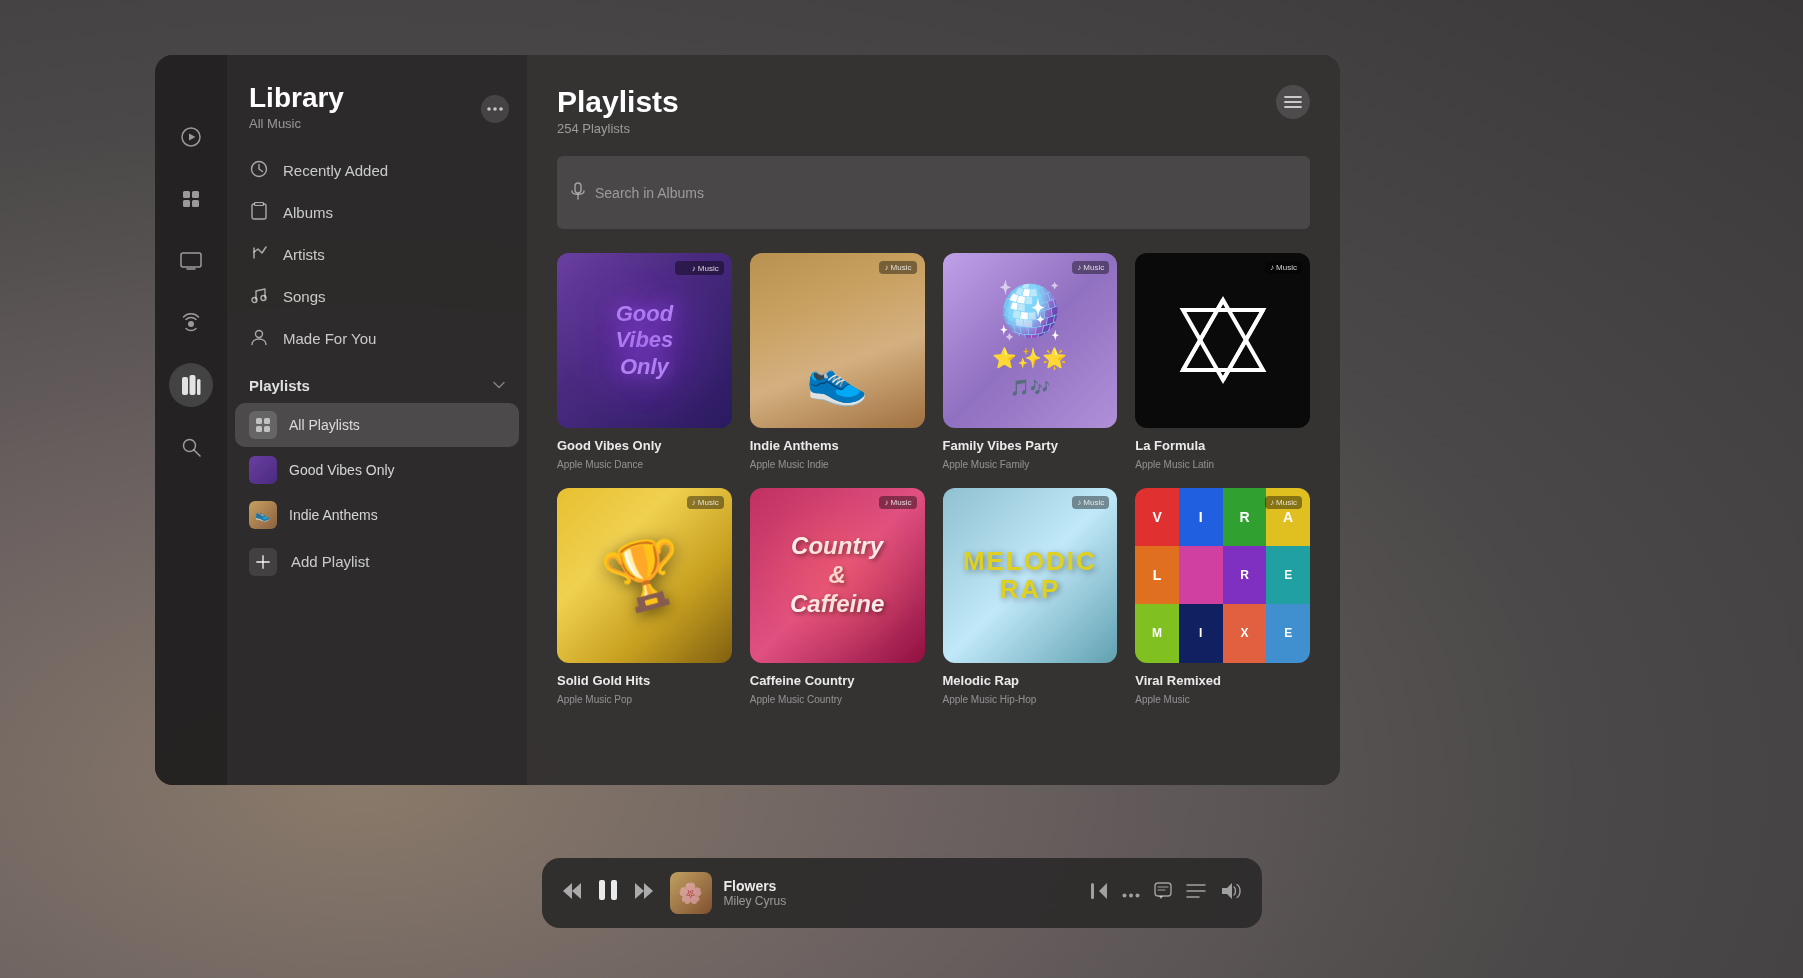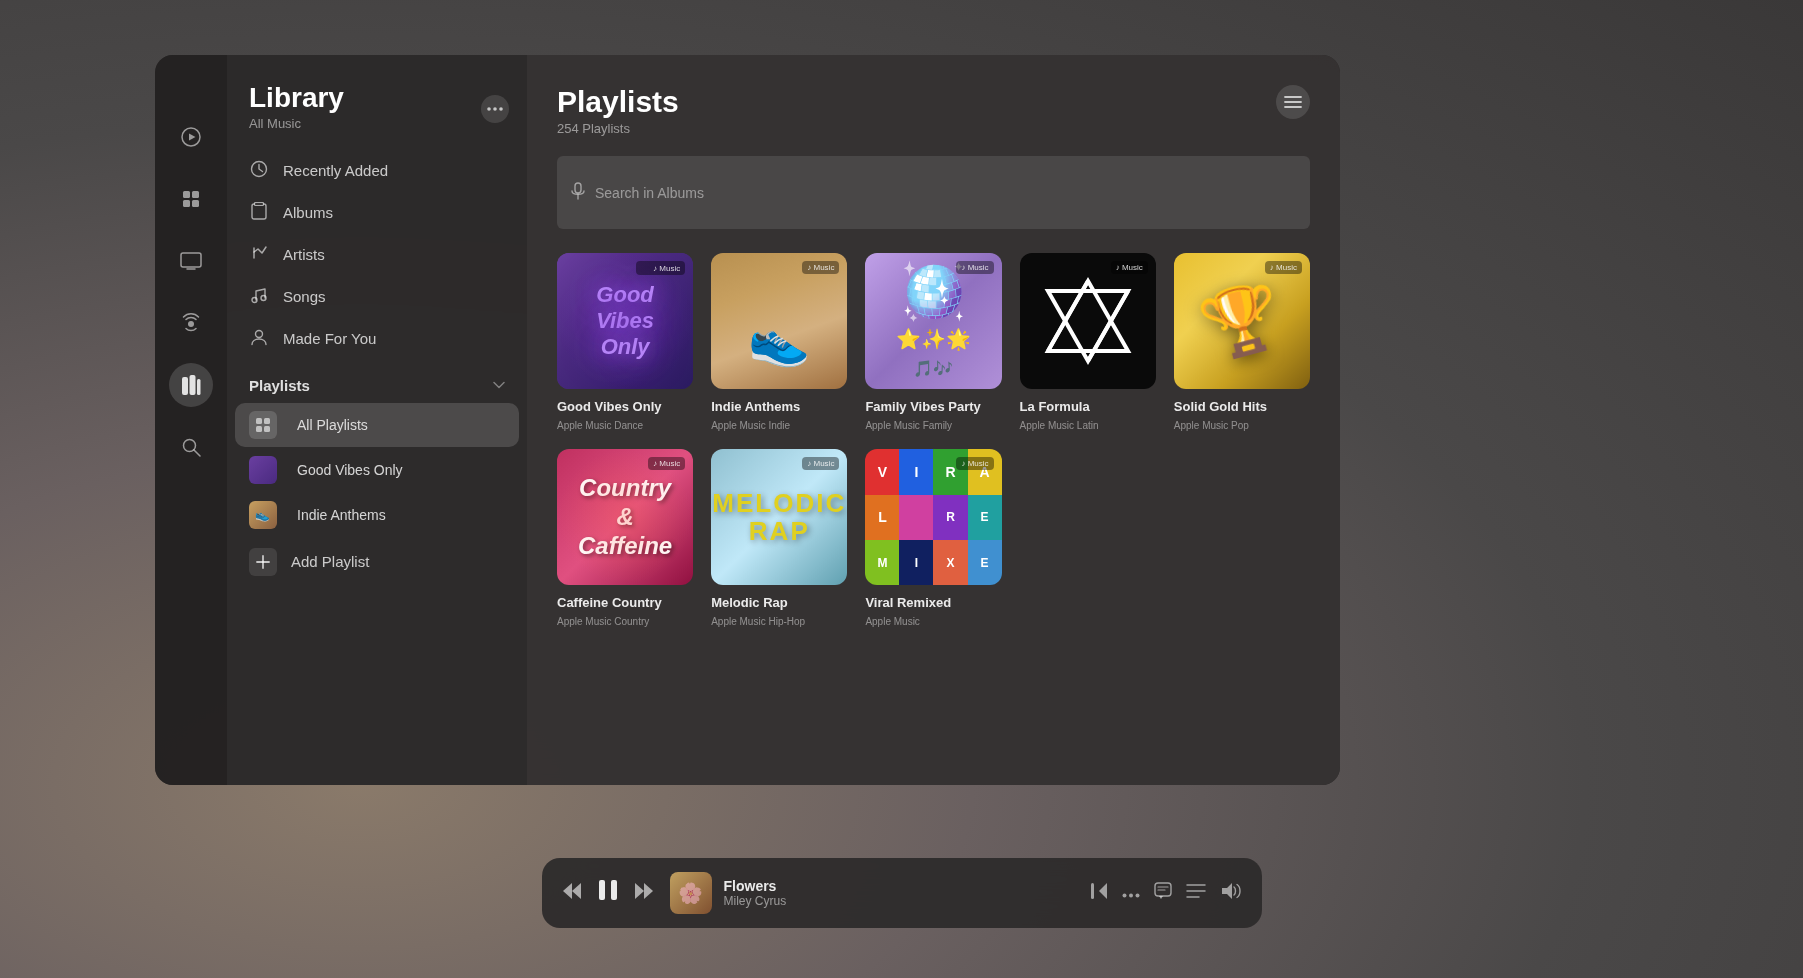--- a/index.html
+++ b/index.html
@@ -125,21 +125,21 @@
       font-weight: 700;
       color: rgba(255,255,255,0.85);
     }
     .section-chevron {
       color: rgba(255,255,255,0.4);
       font-size: 12px;
     }
     .playlist-item {
       display: flex;
       align-items: center;
-      gap: 20px;
+      gap: 12px;
       padding: 8px 14px;
       border-radius: 10px;
       color: rgba(255,255,255,0.8);
       font-size: 14px;
       cursor: pointer;
       margin: 1px 0;
     }
     .playlist-item.active {
       background: rgba(255,255,255,0.15);
     }
@@ -238,21 +238,21 @@
     }
     .search-bar input::placeholder {
       color: rgba(255,255,255,0.45);
     }
     .search-icon-svg {
       color: rgba(255,255,255,0.5);
       font-size: 14px;
     }
     .playlists-grid {
       display: grid;
-      grid-template-columns: repeat(5, 1fr);
+      grid-template-columns: repeat(4, 1fr);
       gap: 18px;
       overflow-y: auto;
     }
     .playlist-card {
       display: flex;
       flex-direction: column;
       gap: 6px;
       cursor: pointer;
     }
     .playlist-cover {

